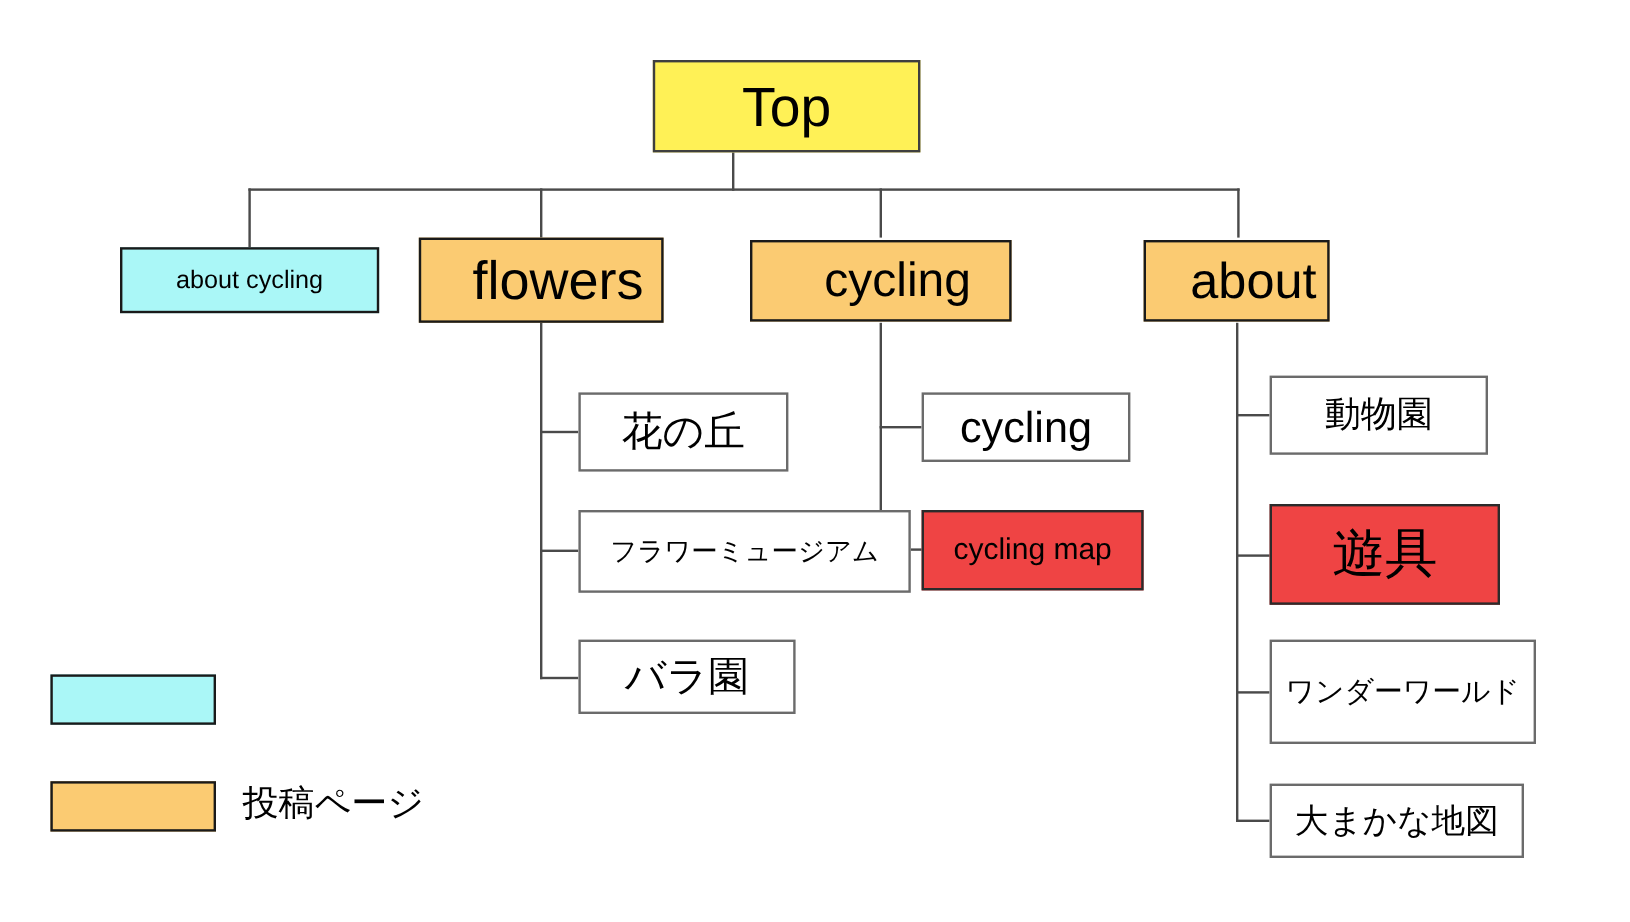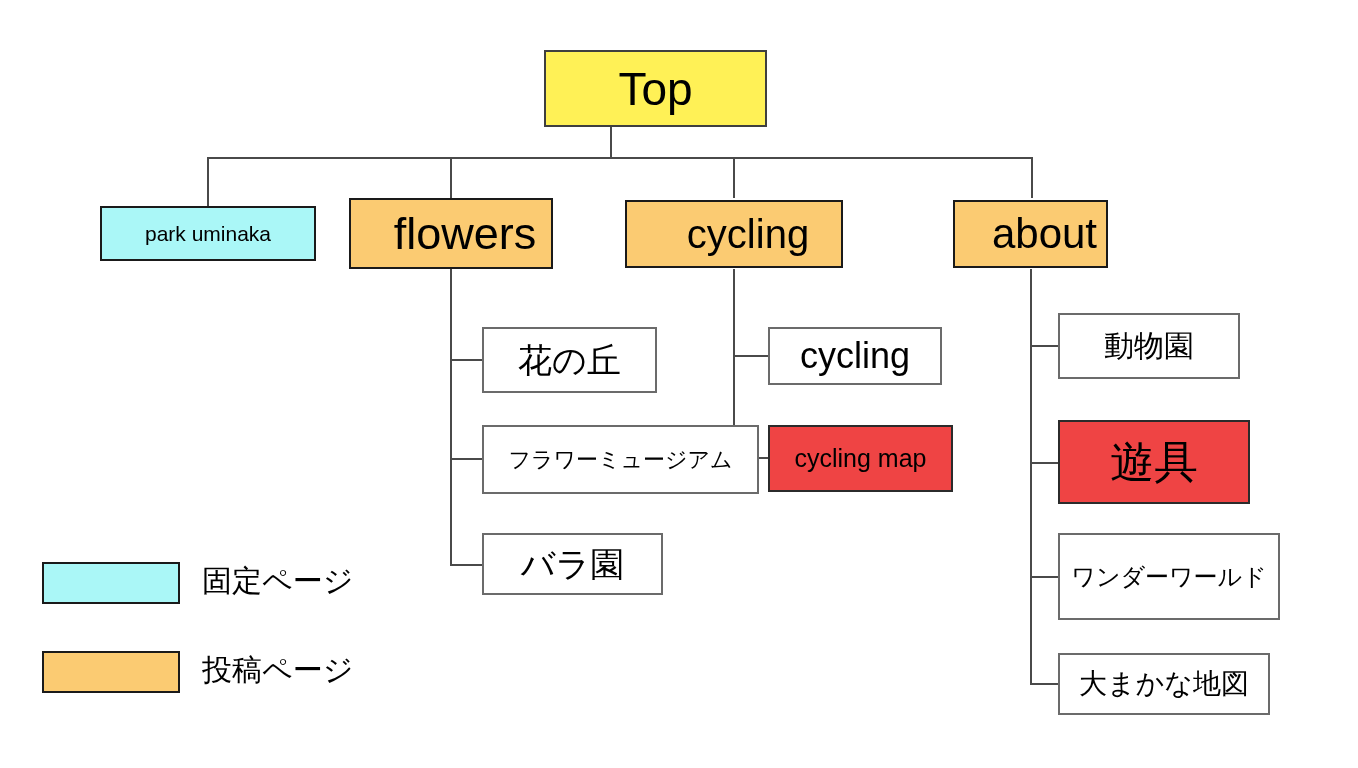--- a/index.html
+++ b/index.html
@@ -95,21 +95,21 @@
   <div class="line line-h" style="left:733px; top:457px; width:35px;"></div>
 
   <div class="line line-v" style="left:1030px; top:269px; height:416px;"></div>
   <div class="line line-h" style="left:1030px; top:345px; width:28px;"></div>
   <div class="line line-h" style="left:1030px; top:462px; width:28px;"></div>
   <div class="line line-h" style="left:1030px; top:576px; width:28px;"></div>
   <div class="line line-h" style="left:1030px; top:683px; width:28px;"></div>
 
   <div class="node node-top" style="left:500px; top:50px; width:223px; height:77px; font-size:46px;margin-left:44px;">Top</div>
 
-  <div class="node node-fixed" style="left:100px; top:206px; width:216px; height:55px; font-size:21px;">park uminaka</div>
+  <div class="node node-fixed" style="left:100px; top:206px; width:216px; height:55px; font-size:21px;">about cycling</div>
 
   <div class="node node-post" style="left:349px; top:198px; width:204px; height:71px; font-size:45px;">flowers</div>
 
   <div class="node node-post" style="left:625px; top:200px; width:218px; height:68px; font-size:40px;">cycling</div>
 
   <div class="node node-post" style="left:953px; top:200px; width:155px; height:68px; font-size:42px;">about</div>
 
   <div class="node node-plain" style="left:482px; top:327px; width:175px; height:66px; font-size:34px;">花の丘</div>
 
   <div class="node node-plain" style="left:482px; top:425px; width:277px; height:69px; font-size:22px;">フラワーミュージアム</div>
@@ -122,18 +122,17 @@
 
   <div class="node node-plain" style="left:1058px; top:313px; width:182px; height:66px; font-size:30px;">動物園</div>
 
   <div class="node node-plain-dark" style="left:1058px; top:420px; width:192px; height:84px; font-size:44px;">遊具</div>
 
   <div class="node node-plain" style="left:1058px; top:533px; width:222px; height:87px; font-size:24px;">ワンダーワールド</div>
 
   <div class="node node-plain" style="left:1058px; top:653px; width:212px; height:62px; font-size:28px;">大まかな地図</div>
 
   <div class="legend-swatch" style="left:42px; top:562px; width:138px; height:42px; background:#aaf7f7;"></div>
-  <div class="legend-label" style="left:202px; top:566px; font-size:30px;">固定ページ</div>
 
   <div class="legend-swatch" style="left:42px; top:651px; width:138px; height:42px; background:#fbcb72;"></div>
   <div class="legend-label" style="left:202px; top:655px; font-size:30px;">投稿ページ</div>
 
 </div>
 
 </body></html>

